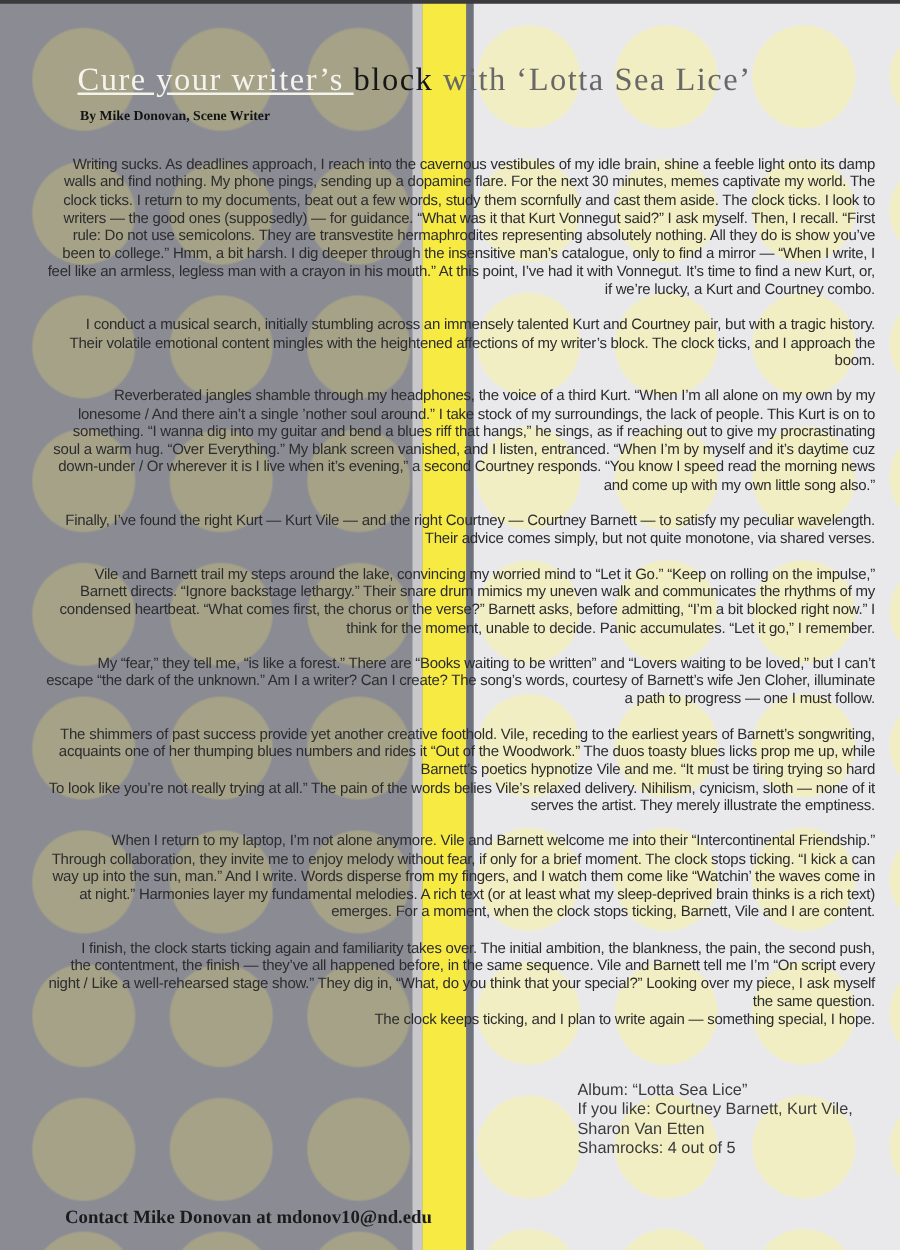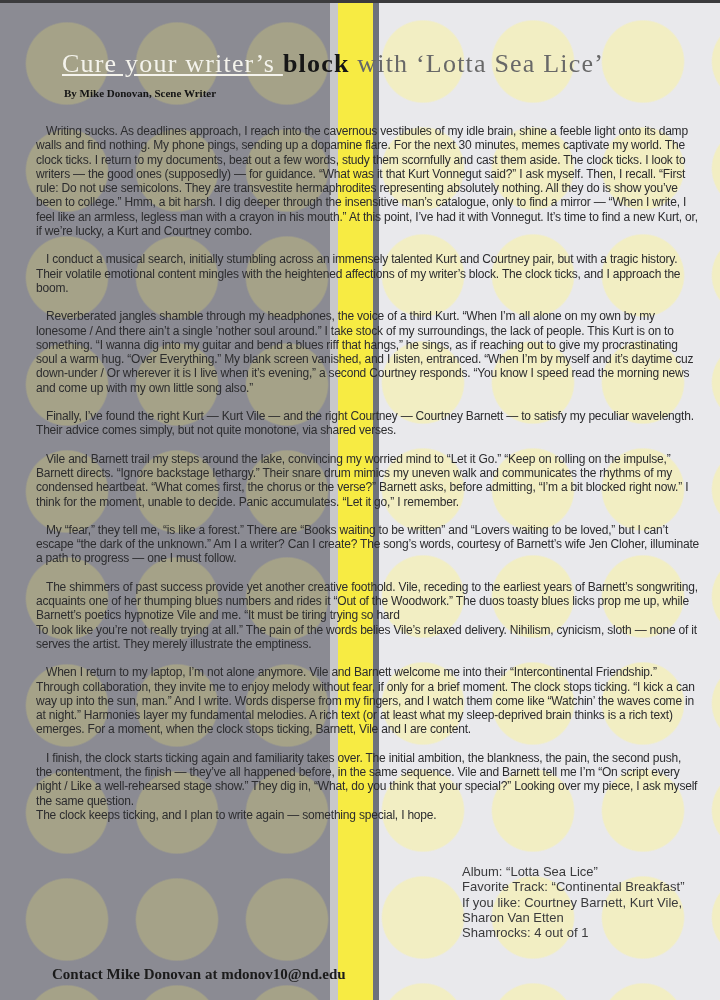--- a/index.html
+++ b/index.html
@@ -45,36 +45,36 @@
   }
 
   
   .title {
     position:absolute; left:62px; top:49px; margin:0;
     font-family:cursive;
     font-size:26px; font-weight:400; letter-spacing:1.2px;
     white-space:nowrap; z-index:5;
   }
   .t1 { color:#f4f3ec;text-decoration:underline; }
-  .t2 { color:#161616; font-weight:700;margin-top:19px; }
+  .t2 { color:#161616; font-weight:400;margin-top:19px; }
   .t3 { color:#686868; }
 
   .byline {
     position:absolute; left:64px; top:87px; z-index:5;
     font-family:"Liberation Serif", serif;
     font-size:11px; font-weight:600; color:#141414;
   }
 
   
   .article {
     position:absolute; left:36px; top:124px; width:664px; z-index:5;
     font-size:12px; line-height:14.3px; letter-spacing:-0.2px;
     color:#2c2c2e;
   }
-  .para { margin:0 0 14px 0; text-indent:10px; white-space:pre-line; }
+  .para { margin:0 0 14px 0; text-indent:10px; white-space:pre-line;text-align:right; }
 
   
   .infobox {
     position:absolute; left:462px; top:864px; z-index:5;
     font-size:13px; line-height:15.3px; color:#3a3a3c;
   }
 
   
   .contact {
     position:absolute; left:52px; top:966px; z-index:5;
@@ -107,21 +107,20 @@
     <p class="para">My “fear,” they tell me, “is like a forest.” There are “Books waiting to be written” and “Lovers waiting to be loved,” but I can’t escape “the dark of the unknown.” Am I a writer?  Can I create? The song’s words, courtesy of Barnett’s wife Jen Cloher, illuminate a path to progress — one I must follow.</p>
     <p class="para">The shimmers of past success provide yet another creative foothold. Vile, receding to the earliest years of Barnett’s songwriting, acquaints one of her thumping blues numbers and rides it “Out of the Woodwork.” The duos toasty blues licks prop me up, while Barnett’s poetics hypnotize Vile and me. “It must be tiring trying so hard
 To look like you’re not really trying at all.” The pain of the words belies Vile’s relaxed delivery. Nihilism, cynicism, sloth — none of it serves the artist. They merely illustrate the emptiness.</p>
     <p class="para">When I return to my laptop, I’m not alone anymore. Vile and Barnett welcome me into their “Intercontinental Friendship.” Through collaboration, they invite me to enjoy melody without fear, if only for a brief moment. The clock stops ticking. “I kick a can way up into the sun, man.” And I write. Words disperse from my fingers, and I watch them come like “Watchin’ the waves come in at night.” Harmonies layer my fundamental melodies. A rich text (or at least what my sleep-deprived brain thinks is a rich text) emerges. For a moment, when the clock stops ticking, Barnett, Vile and I are content.</p>
     <p class="para">I finish, the clock starts ticking again and familiarity takes over. The initial ambition, the blankness, the pain, the second push, the contentment, the finish — they’ve all happened before, in the same sequence. Vile and Barnett tell me I’m “On script every night / Like a well-rehearsed stage show.”  They dig in, “What, do you think that your special?” Looking over my piece, I ask myself the same question.
 The clock keeps ticking, and I plan to write again — something special, I hope.</p>
   </div>
 
   <div class="infobox">
     <div>Album: “Lotta Sea Lice”</div>
-    <div>Favorite Track: “Continental Breakfast”</div>
     <div>If you like: Courtney Barnett, Kurt Vile,</div>
     <div>Sharon Van Etten</div>
-    <div>Shamrocks: 4 out of 1</div>
+    <div>Shamrocks: 4 out of 5</div>
   </div>
 
   <div class="contact">Contact Mike Donovan at mdonov10@nd.edu</div>
 
 </div>
 
 </body></html>

